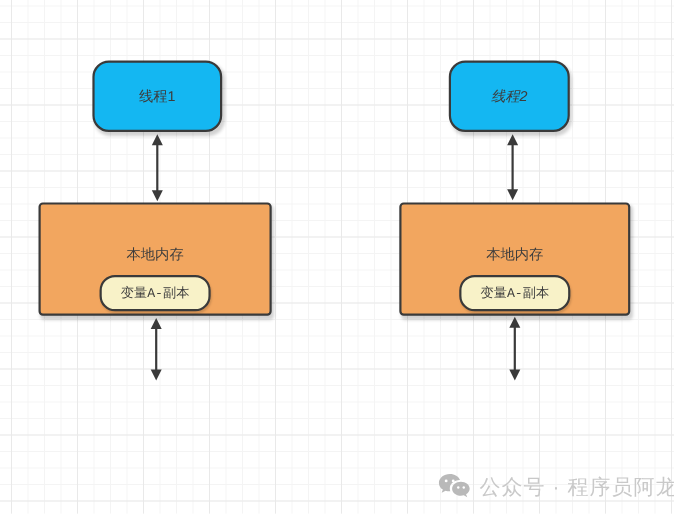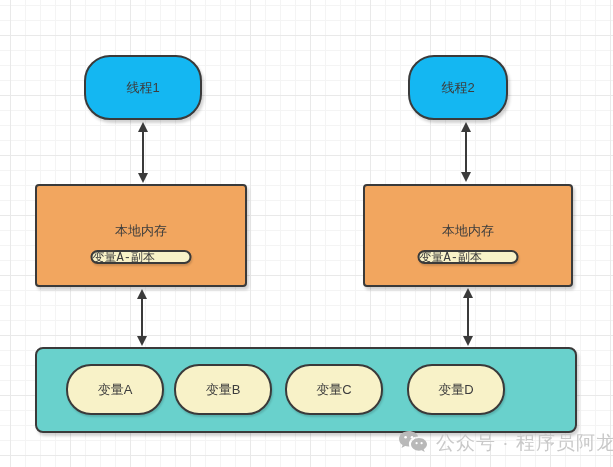--- a/index.html
+++ b/index.html
@@ -18,28 +18,28 @@
     background-size: 60px 60px, 60px 60px, 15px 15px, 15px 15px;
     background-position: 0 35px, 10px 0, 0 5px, 10px 0;
   }
 
   
   .thread-node {
     position: absolute;
     width: 118px; height: 65px;
     background: var(--thread-fill, #14b7f2);
     border: 2px solid var(--border, #3a3a3a);
-    border-radius: 26px;
+    border-radius: 15px;
     box-shadow: 2px 3px 3px rgba(0,0,0,0.18);
     display: flex; align-items: center; justify-content: center;
     font-size: 13px;
     box-sizing: border-box;
   }
   .thread-1 { left: 84px;  top: 55px; }
-  .thread-2 { left: 408px; top: 55px; width: 100px; }
+  .thread-2 { left: 408px; top: 55px; width: 110px; font-style: italic; }
 
   
   .local-box {
     position: absolute;
     width: 212px; height: 103px;
     background: var(--local-fill, #f2a65f);
     border: 2px solid var(--border, #3a3a3a);
     border-radius: 4px;
     box-shadow: 2px 3px 3px rgba(0,0,0,0.18);
     box-sizing: border-box;
@@ -47,25 +47,25 @@
   }
   .local-1 { left: 35px;  top: 184px; }
   .local-2 { left: 363px; top: 184px; width: 210px; }
   .local-label {
     position: absolute; left: 0; right: 0; top: 36px;
     text-align: center; font-size: 13px;
   }
   .copy-pill {
     position: absolute; left: 50%; top: 64px;
     transform: translateX(-50%);
-    width: 101px; height: 14px;
+    width: 101px; height: 33px;
     background: var(--variable-fill, #f8f2c8);
     border: 2px solid var(--border, #3a3a3a);
     border-radius: 14px;
-    display: flex; align-items: center; 
+    display: flex; align-items: center; justify-content: center;
     font-size: 12px;
     box-sizing: border-box;
     box-shadow: 1px 2px 2px rgba(0,0,0,0.15);
   }
 
   
   .main-title {
     position: absolute; left: 255px; top: 308px; width: 90px;
     text-align: center;
     font-size: 17px; font-weight: bold; color: #2b2b2b;
@@ -166,34 +166,20 @@
     <div class="head-top"></div>
     <div class="line"></div>
     <div class="head-bottom"></div>
   </div>
   <div class="varrow arrow-4">
     <div class="head-top"></div>
     <div class="line"></div>
     <div class="head-bottom"></div>
   </div>
 
-  <div class="main-box">
-    <div class="var-pill var-a">
-      <span>变量A</span>
-    </div>
-    <div class="var-pill var-b">
-      <span>变量B</span>
-    </div>
-    <div class="var-pill var-c">
-      <span>变量C</span>
-    </div>
-    <div class="var-pill var-d">
-      <span>变量D</span>
-    </div>
-  </div>
 
   <div class="watermark">
     <span>
       <svg width="30" height="26" viewBox="0 0 30 26" aria-hidden="true">
         <g fill="#b9b9b9">
           <path d="M11 1C5.5 1 1 4.6 1 9c0 2.5 1.4 4.7 3.6 6.1L3.5 18l3.6-1.9c1 .3 2.2.5 3.4.5.3 0 .6 0 .9 0-.3-.8-.5-1.7-.5-2.6 0-4.2 4-7.6 8.9-7.6h.4C18.9 3.3 15.3 1 11 1z"></path>
           <path d="M29 14.3c0-3.5-3.6-6.4-8-6.4s-8 2.9-8 6.4 3.6 6.4 8 6.4c.9 0 1.8-.1 2.6-.4l3.2 1.7-1.1-2.7c2-1.1 3.3-3 3.3-5z"></path>
         </g>
         <g fill="#ffffff">
           <circle cx="7.6" cy="7.2" r="1.3"></circle>

